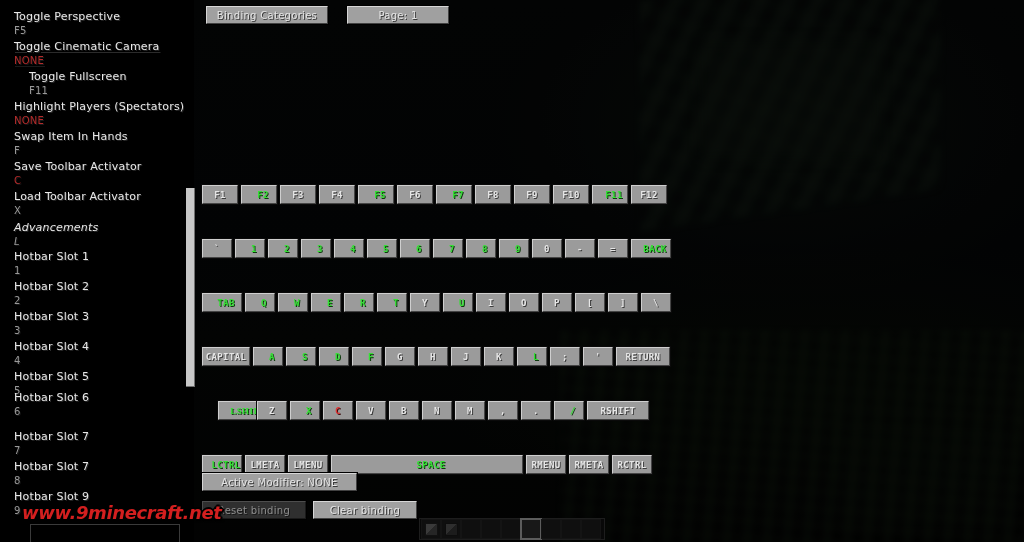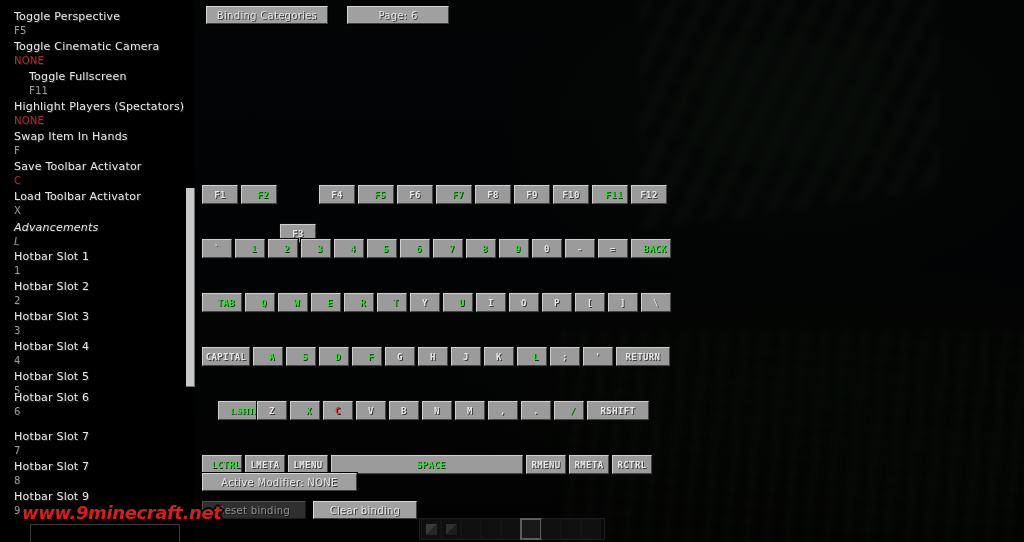--- a/index.html
+++ b/index.html
@@ -282,21 +282,21 @@
     <div class="bg-blob" style="left:700px;top:40px;width:180px;height:120px;background:rgba(22,34,22,.30);"></div>
     <div class="bg-blob" style="left:840px;top:430px;width:170px;height:100px;background:rgba(16,24,14,.28);"></div>
   </div>
   <div id="scrim"></div>
 
   <div id="list-panel">
       <div class="bind-entry" style="top: 11px;">
         <div class="bind-name">Toggle Perspective</div>
         <div class="bind-key">F5</div>
       </div>
-      <div class="bind-entry" style="top: 41px;">
+      <div class="bind-entry" style="top: 41px; text-decoration: underline;">
         <div class="bind-name">Toggle Cinematic Camera</div>
         <div class="bind-key none">NONE</div>
       </div>
       <div class="bind-entry" style="top: 71px; margin-left: 15px;">
         <div class="bind-name">Toggle Fullscreen</div>
         <div class="bind-key">F11</div>
       </div>
       <div class="bind-entry" style="top: 101px;">
         <div class="bind-name">Highlight Players (Spectators)</div>
         <div class="bind-key none">NONE</div>
@@ -351,27 +351,27 @@
       </div>
       <div class="bind-entry" style="top: 491px;">
         <div class="bind-name">Hotbar Slot 9</div>
         <div class="bind-key">9</div>
       </div>
     </div>
   <div id="list-scroll-track"></div>
   <div id="list-scroll-thumb"></div>
 
   <div class="mcbtn" style="left:206px;top:6px;width:122px;height:18px;">Binding Categories</div>
-  <div class="mcbtn" style="left:347px;top:6px;width:102px;height:18px;">Page: 6</div>
+  <div class="mcbtn" style="left:347px;top:6px;width:102px;height:18px;">Page: 1</div>
 
   <div id="keyboard">
       <div class="keyrow" style="top: 0px;">
         <div class="key" style="left: 0px; width: 36px;">F1</div>
         <div class="key bound" style="left: 39px; width: 36px;">F2</div>
-        <div class="key" style="left: 78px; width: 36px; margin-top: 39px;">F3</div>
+        <div class="key" style="left: 78px; width: 36px;">F3</div>
         <div class="key" style="left: 117px; width: 36px;">F4</div>
         <div class="key bound" style="left: 156px; width: 36px;">F5</div>
         <div class="key" style="left: 195px; width: 36px;">F6</div>
         <div class="key bound" style="left: 234px; width: 36px;">F7</div>
         <div class="key" style="left: 273px; width: 36px;">F8</div>
         <div class="key" style="left: 312px; width: 36px;">F9</div>
         <div class="key" style="left: 351px; width: 36px;">F10</div>
         <div class="key bound" style="left: 390px; width: 36px;">F11</div>
         <div class="key" style="left: 429px; width: 36px;">F12</div>
       </div>

